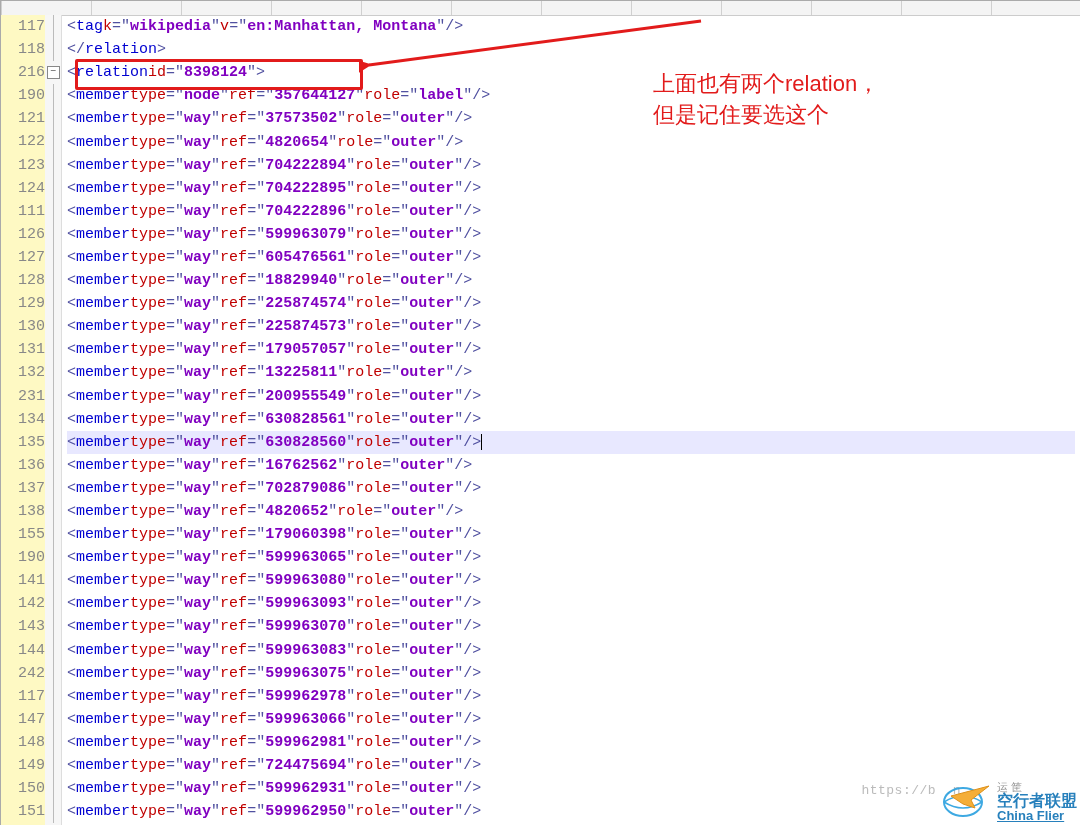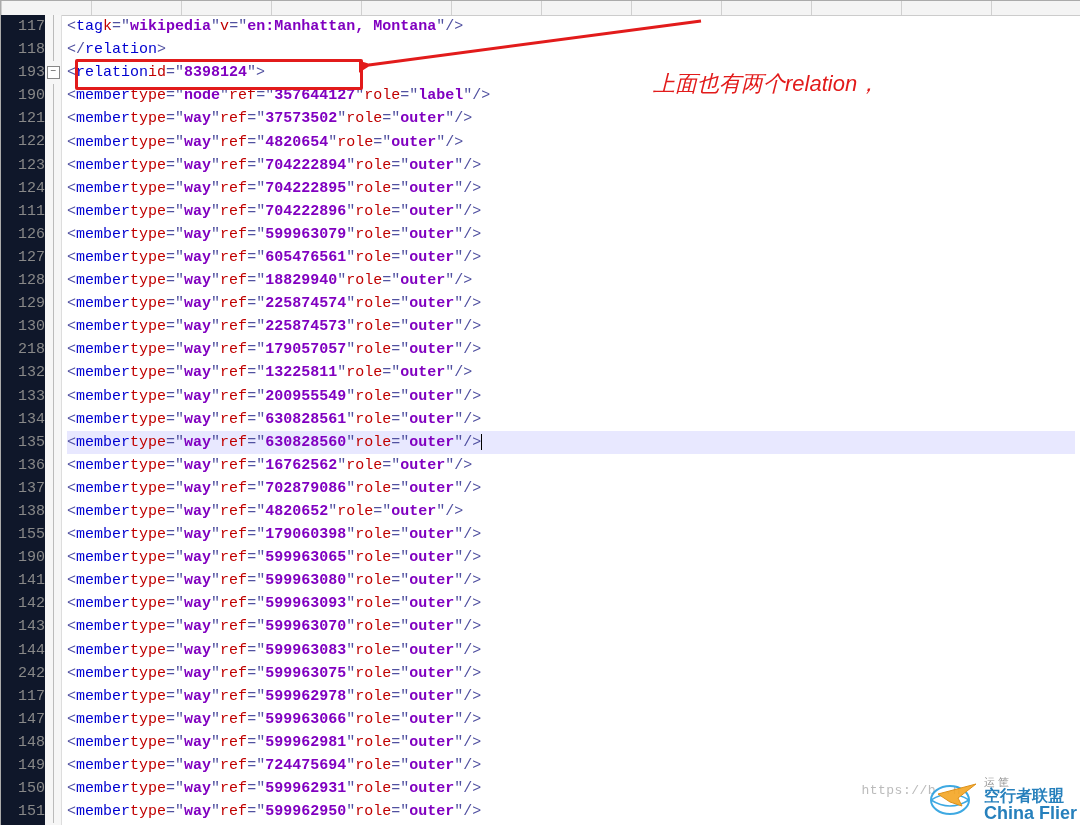--- a/index.html
+++ b/index.html
@@ -1,32 +1,32 @@
 <!DOCTYPE html>
 <html><head>
 <meta charset="utf-8">
 <style>
   html,body{margin:0;padding:0;background:#fff;font-family:Consolas,"Courier New",monospace;font-size:15px;}
   .editor{position:relative;width:1080px;height:825px;border:1px solid #aaa;overflow:hidden;background:#fff;}
   .ruler{height:14px;width:100%;background:#f4f4f4;border-bottom:1px solid #ccc;}
   .ruler-inner{display:flex;height:100%;}
   .r-seg{flex:1;border-left:1px solid #d0d0d0;}
-  .gutter{position:absolute;top:14px;left:0;bottom:0;width:44px;background:#0f172a;border-right:1px solid #ccc;}
+  .gutter{position:absolute;top:14px;left:0;bottom:0;width:44px;background:#fef9c3;border-right:1px solid #ccc;}
   .fold{position:absolute;top:14px;left:44px;bottom:0;width:16px;background:#f6f6f6;border-right:1px solid #ddd;}
   .code{position:absolute;top:14px;left:60px;right:0;bottom:0;padding:0 6px;}
   .line{height:23.1px;display:flex;align-items:center;white-space:pre;}
   .ln{position:absolute;left:0;width:44px;text-align:right;padding-right:6px;color:#888;}
   .gutter .ln{position:static;display:block;height:23.1px;line-height:23.1px;}
   .hl{background:#e8e8ff;}
   .tag{color:#0000d0;}
   .attr{color:#c00000;}
   .val{color:#8000c0;font-weight:bold;}
   .sym{color:#5050a0;}
   .boxed{position:absolute;border:3px solid #e21b1b;border-radius:2px;pointer-events:none;}
-  .annot{position:absolute;color:#e21b1b;font-family:"Microsoft YaHei","Helvetica Neue",sans-serif;font-size:22px;line-height:1.4;font-style:italic;}
+  .annot{position:absolute;color:#e21b1b;font-family:"Microsoft YaHei","Helvetica Neue",sans-serif;font-size:22px;line-height:1.4;}
   .arrow{position:absolute;pointer-events:none;}
   .watermark{position:absolute;right:4px;bottom:4px;display:flex;align-items:center;gap:4px;opacity:.9;font-family:"Microsoft YaHei",sans-serif;}
   .wm-url{position:absolute;right:120px;bottom:28px;color:#bbb;font-size:13px;letter-spacing:.5px;}
   .fold-minus{width:11px;height:11px;border:1px solid #888;background:#fff;position:relative;font-size:10px;line-height:9px;text-align:center;color:#555;}
 </style>
 </head>
 <body>
 
 <div class="editor">
   <div class="ruler">
@@ -41,35 +41,35 @@
         <div class="r-seg"></div>
       <div class="r-seg"></div>
         <div class="r-seg"></div>
         <div class="r-seg"></div>
         <div class="r-seg"></div>
     </div>
   </div>
   <div class="gutter" id="gutter">
       <div class="ln">117</div>
       <div class="ln">118</div>
-      <div class="ln">193</div>
+      <div class="ln">216</div>
       <div class="ln">190</div>
       <div class="ln">121</div>
       <div class="ln">122</div>
       <div class="ln">123</div>
       <div class="ln">124</div>
       <div class="ln">111</div>
       <div class="ln">126</div>
       <div class="ln">127</div>
       <div class="ln">128</div>
       <div class="ln">129</div>
       <div class="ln">130</div>
-      <div class="ln">218</div>
+      <div class="ln">131</div>
       <div class="ln">132</div>
-      <div class="ln">133</div>
+      <div class="ln">231</div>
       <div class="ln">134</div>
       <div class="ln">135</div>
       <div class="ln">136</div>
       <div class="ln">137</div>
       <div class="ln">138</div>
       <div class="ln">155</div>
       <div class="ln">190</div>
       <div class="ln">141</div>
       <div class="ln">142</div>
       <div class="ln">143</div>
@@ -233,29 +233,30 @@
     <defs>
       <marker id="ah" markerWidth="12" markerHeight="12" refX="2" refY="6" orient="auto">
         <path d="M12,1 L1,6 L12,11 Z" fill="#e21b1b"></path>
       </marker>
     </defs>
     <line x1="342" y1="8" x2="10" y2="52" stroke="#e21b1b" stroke-width="3" marker-end="url(#ah)"></line>
   </svg>
 
   <div class="annot" style="left:652px;top:68px;">
     <div>上面也有两个relation，</div>
+    <div>但是记住要选这个</div>
   </div>
 
   <div class="wm-url">https://b     .n</div>
   <div class="watermark">
     <svg width="52" height="40" viewBox="0 0 52 40">
       <ellipse cx="22" cy="20" rx="19" ry="14" fill="none" stroke="#2aa0df" stroke-width="2"></ellipse>
       <path d="M3 20 Q22 8 41 20" fill="none" stroke="#2aa0df" stroke-width="1.5"></path>
       <path d="M3 20 Q22 32 41 20" fill="none" stroke="#2aa0df" stroke-width="1.5"></path>
       <path d="M10 14 L48 4 L30 18 L34 26 L22 22 Z" fill="#f5a623" stroke="#d98400" stroke-width="1"></path>
     </svg>
     <div style="display:flex;flex-direction:column;line-height:1;">
       <span style="font-size:11px;color:#888;">运      筐</span>
       <span style="font-size:16px;color:#1073b5;font-weight:bold;">空行者联盟</span>
-      <span style="font-size:18px;color:#1073b5;font-weight:bold;">China Flier</span>
+      <span style="font-size:13px;color:#1073b5;font-weight:bold;text-decoration:underline;">China Flier</span>
     </div>
   </div>
 </div>
 
 </body></html>

